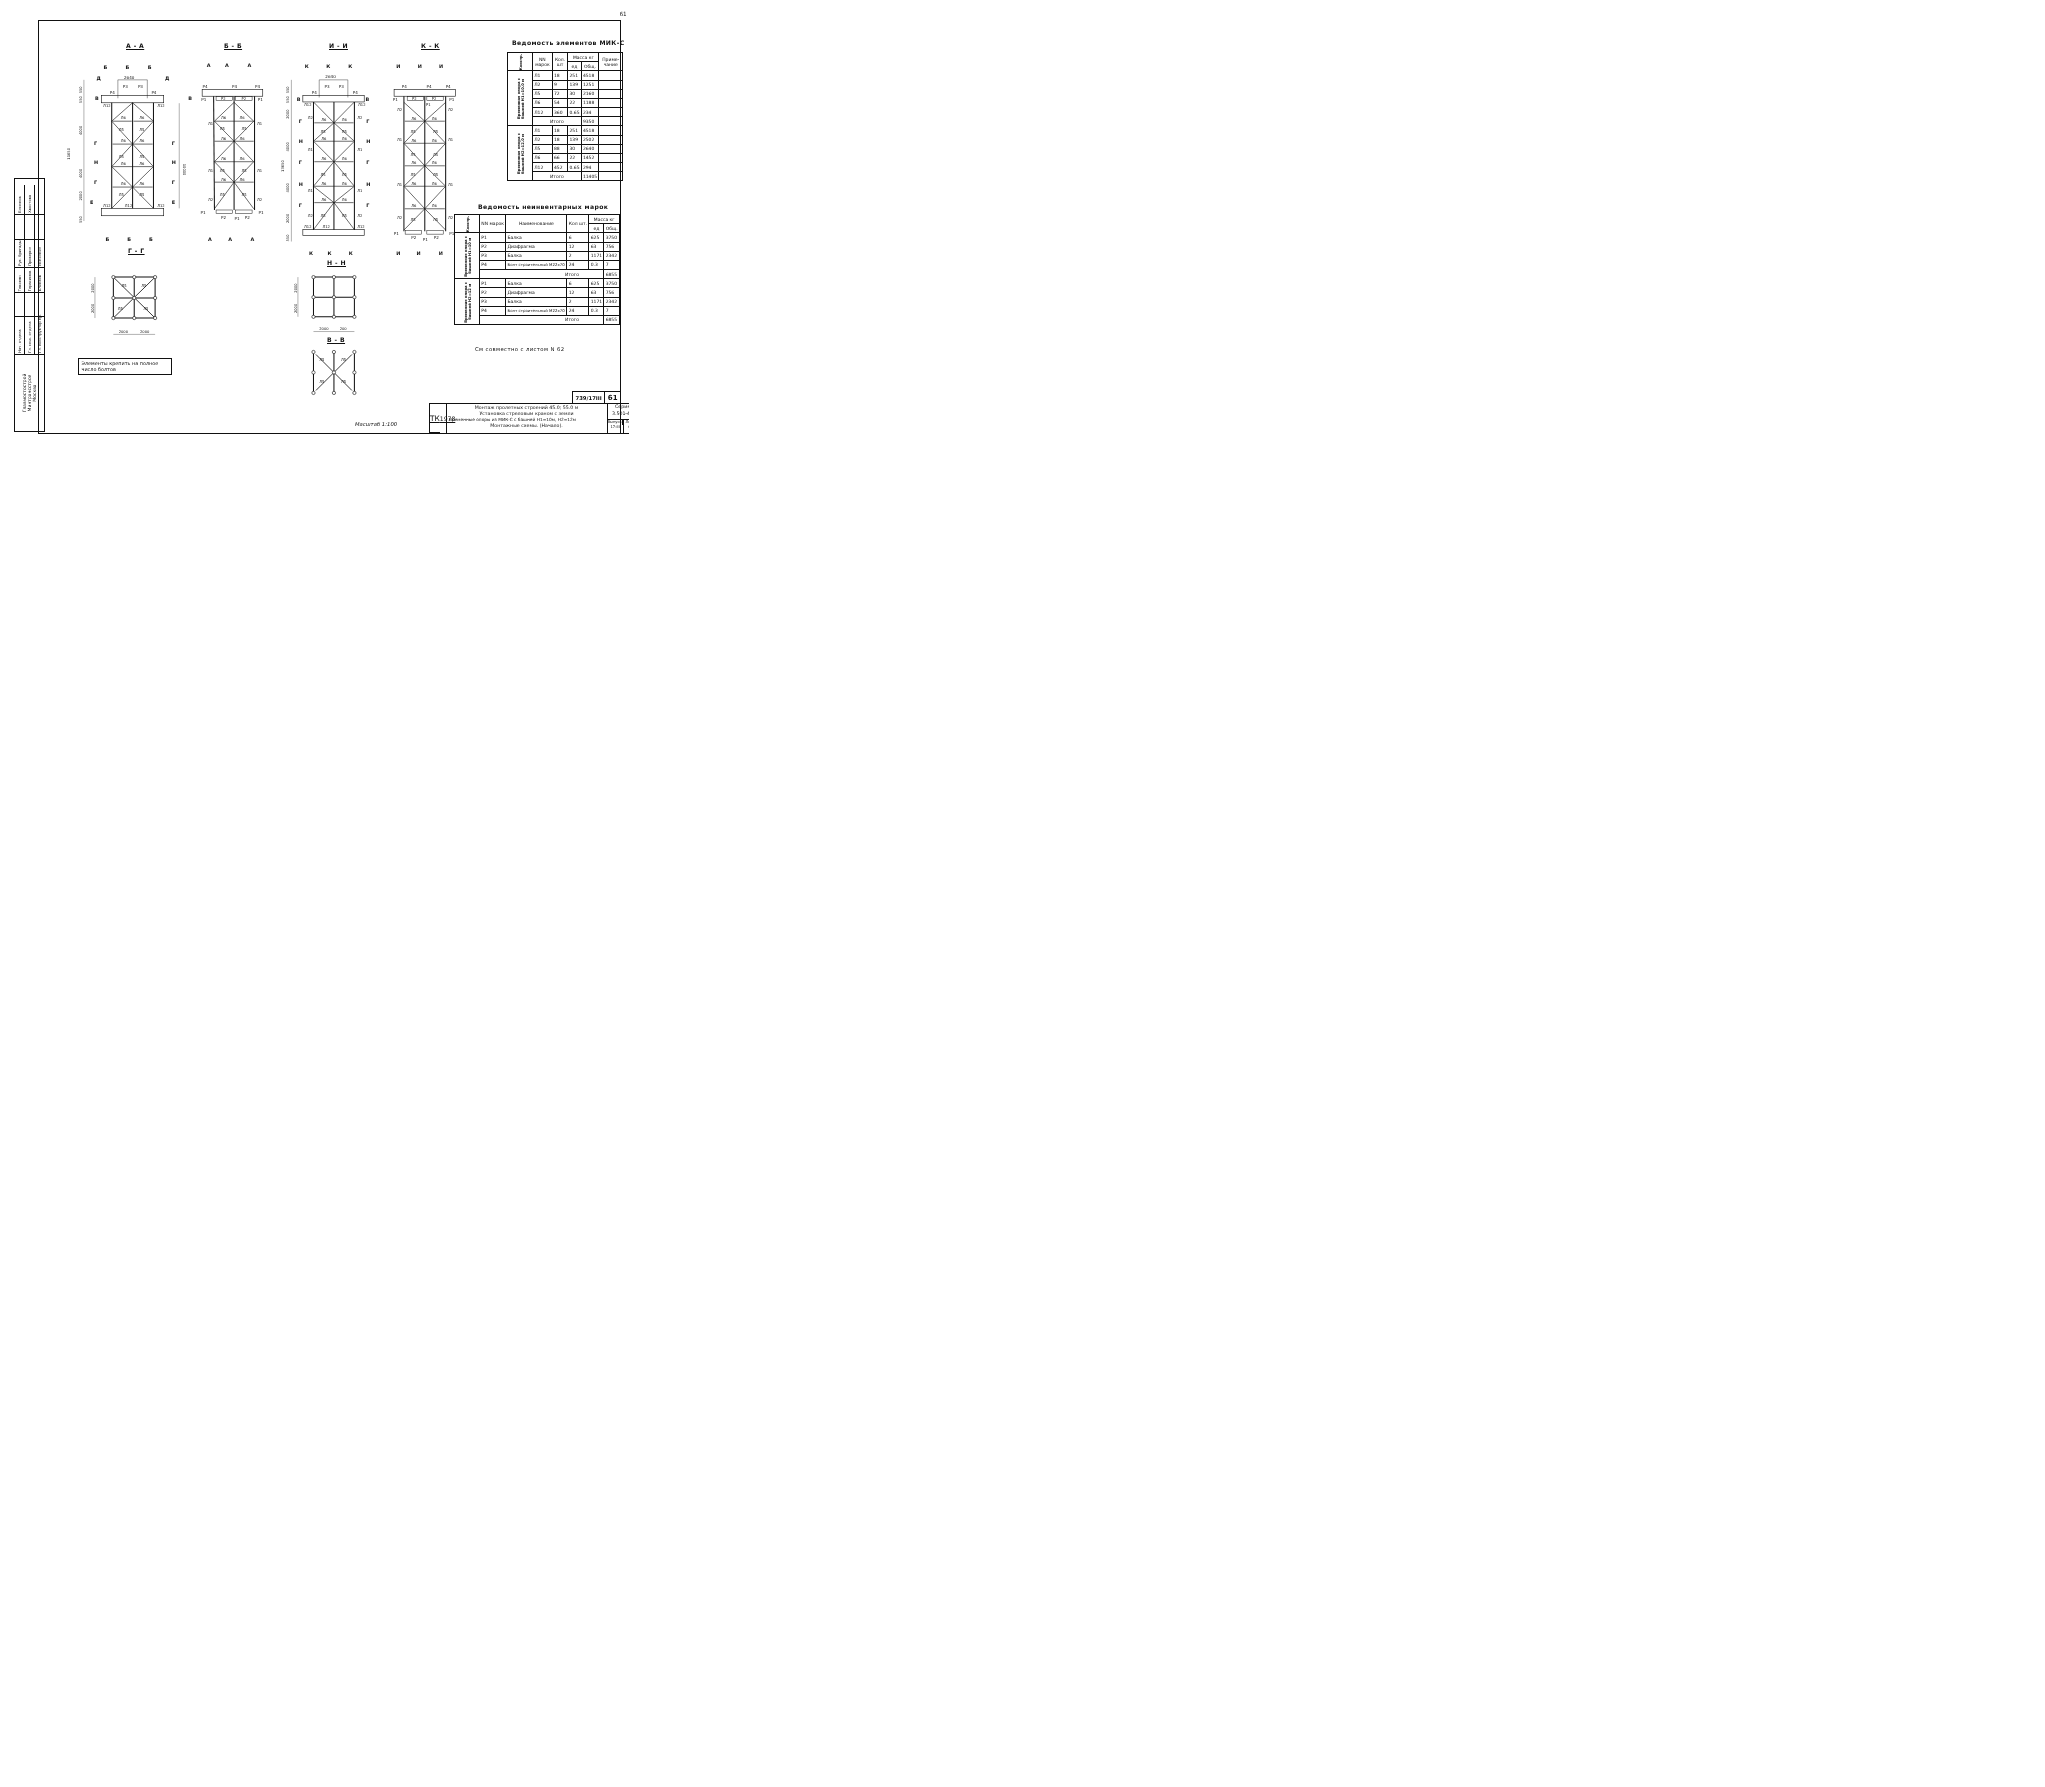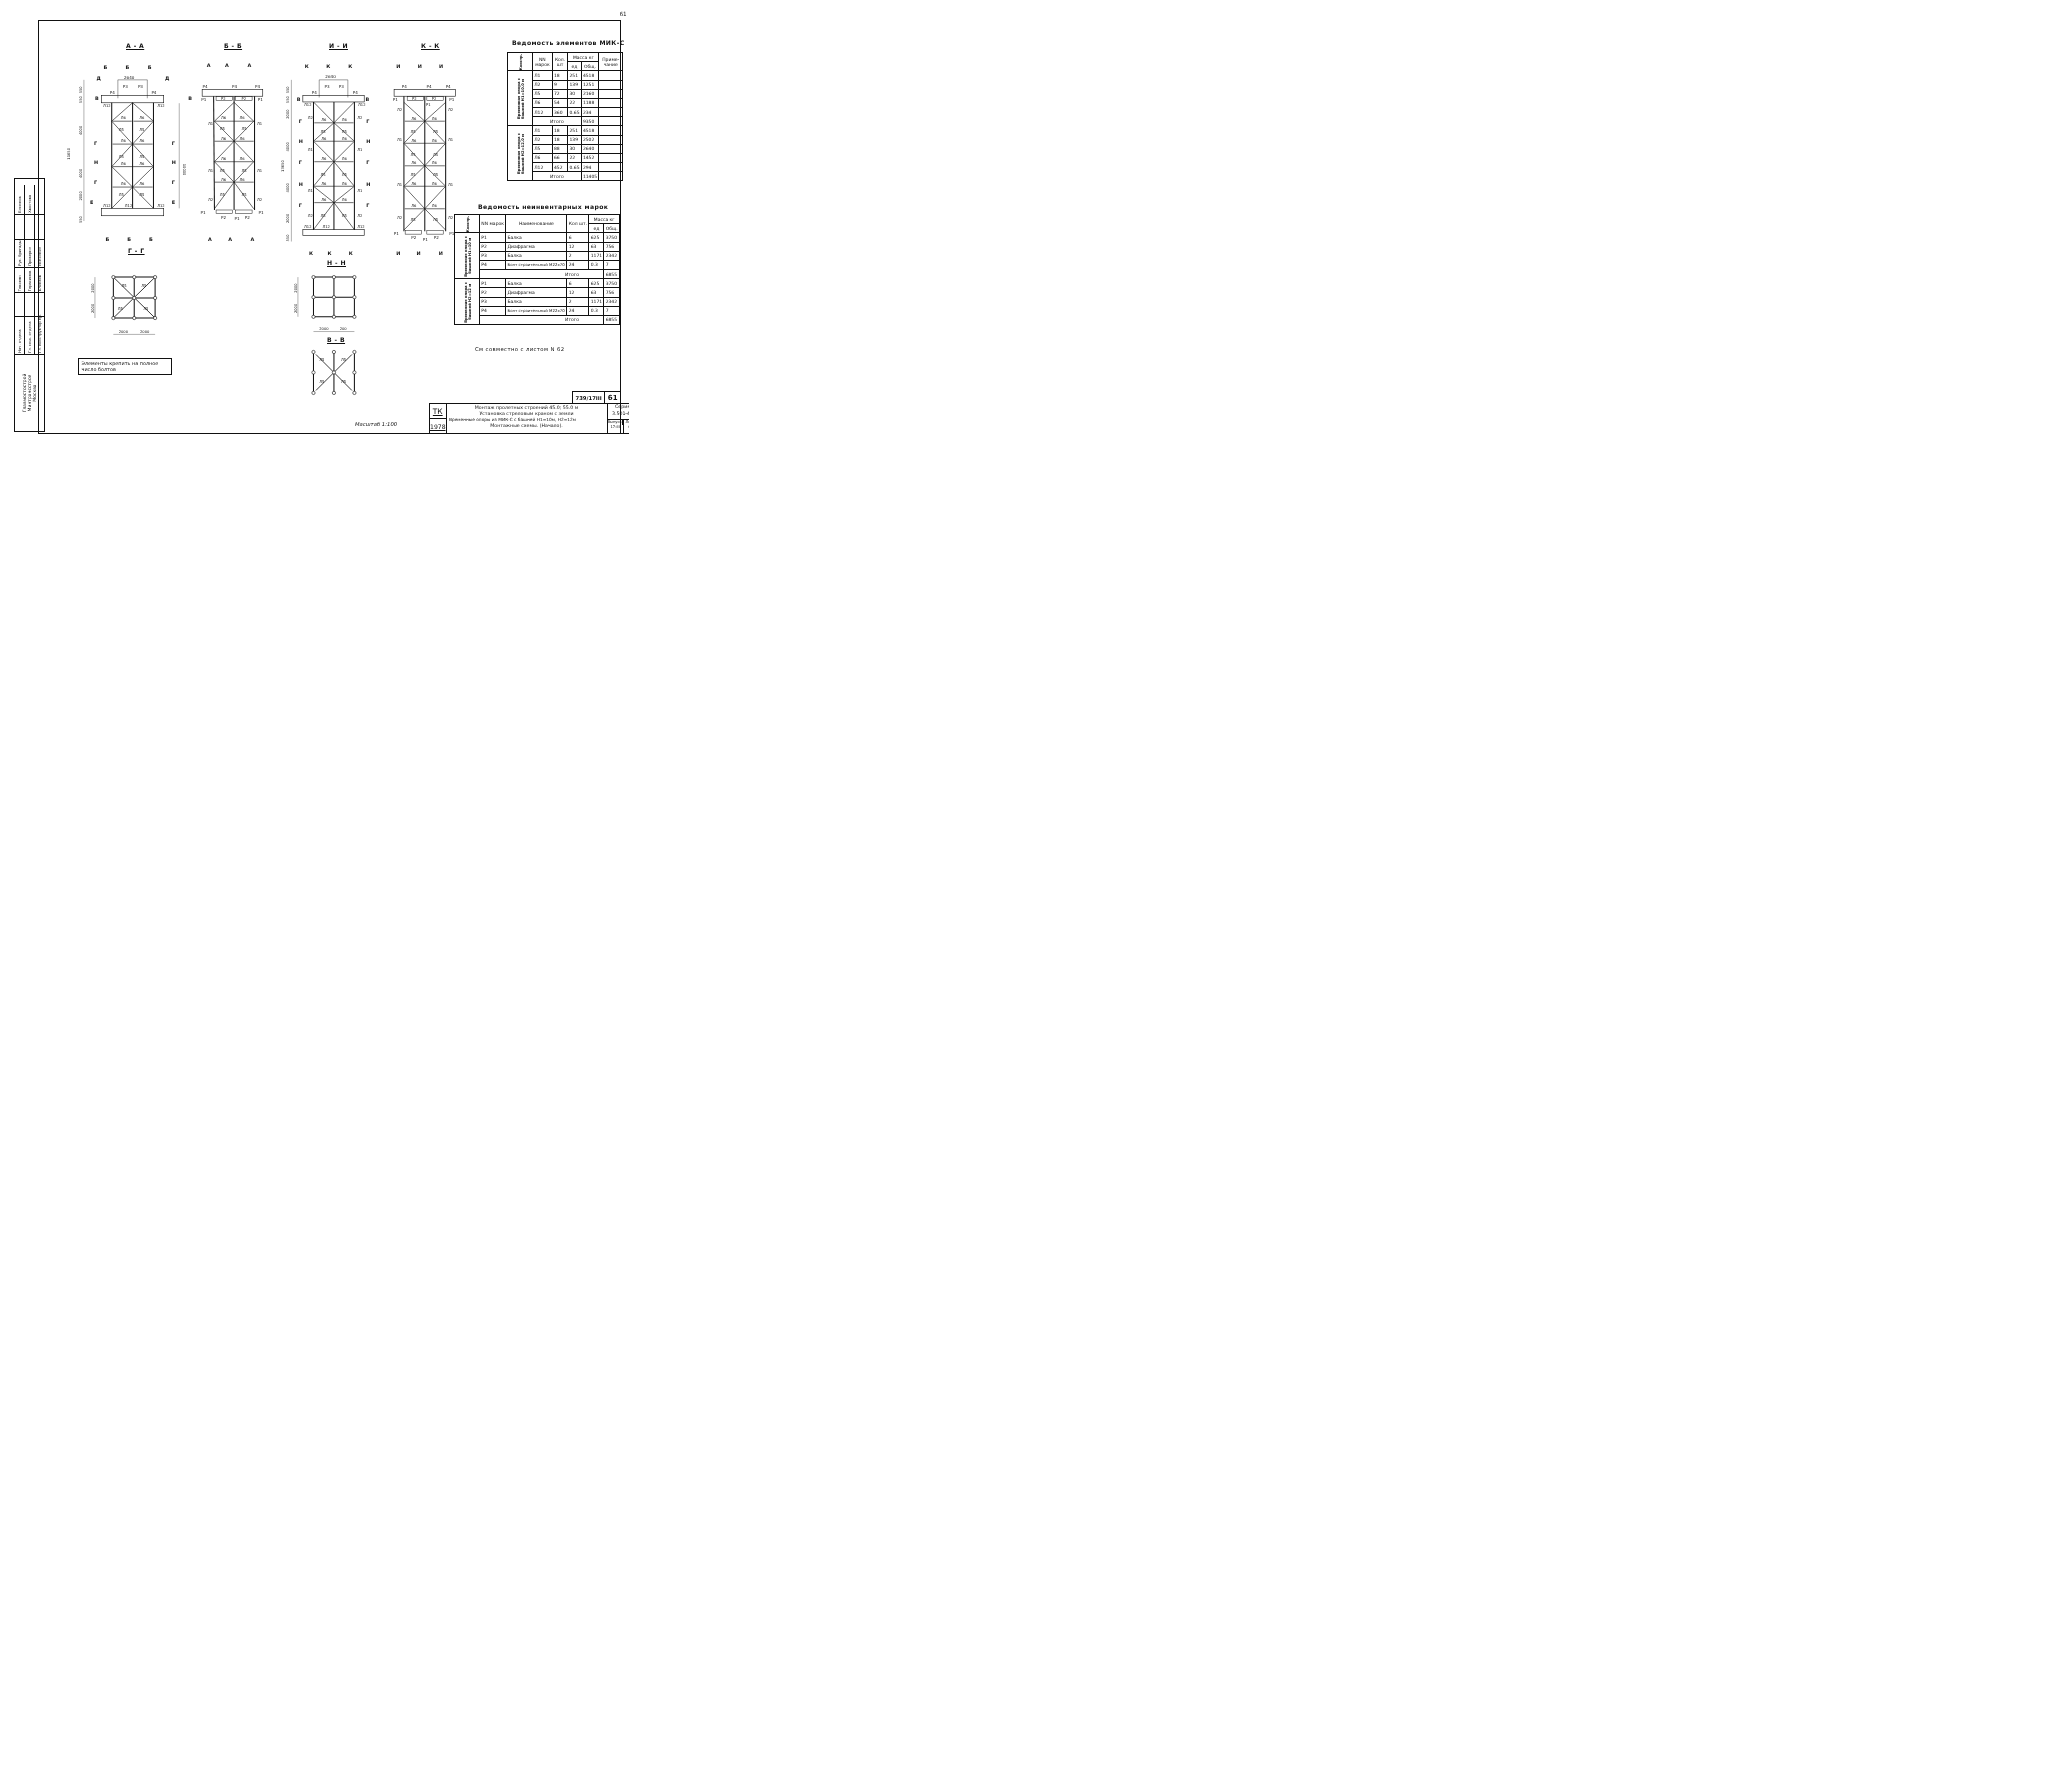--- a/index.html
+++ b/index.html
@@ -11,21 +11,21 @@
   table.grid{position:absolute;border-collapse:collapse;font-size:4.5px;}
   table.grid td, table.grid th{border:0.4px solid #111;padding:0.4px 1.2px;text-align:left;font-weight:normal;height:7.4px;}
   table.grid th{text-align:center;}
   table.grid td.rot{writing-mode:vertical-rl;transform:rotate(180deg);font-size:3.7px;text-align:center;padding:0.8px 0;font-weight:bold;}
   table.grid td.total{text-align:center;}
   .tbl-title{position:absolute;font-size:6.1px;font-weight:bold;letter-spacing:0.4px;}
   .note-box{position:absolute;left:78px;top:358px;width:87px;border:0.6px solid #111;font-size:4.9px;padding:1.2px 2.5px;line-height:6.1px;}
   .see-also{position:absolute;left:475px;top:346px;font-size:5.3px;letter-spacing:0.4px;}
   .scale-pos{position:absolute;left:355px;top:421px;font-size:5.3px;font-style:italic;}
   .title-block{position:absolute;left:429px;top:403px;height:29px;display:flex;border:0.6px solid #111;font-size:4.7px;}
-  .tb-left{width:15.5px;border-right:0.6px solid #111;display:flex;flex-direction:column;text-decoration:underline;}
+  .tb-left{width:15.5px;border-right:0.6px solid #111;display:flex;flex-direction:row;text-decoration:underline;}
   .tb-left div{flex:1;display:flex;align-items:center;justify-content:center;font-size:6.1px;}
   .tb-left div:first-child{border-bottom:0.4px solid #111;font-size:7.4px;}
   .tb-main{width:155px;padding:0.8px 2.5px;line-height:6.1px;border-right:0.6px solid #111;}
   .tb-right{width:30px;display:flex;flex-direction:column;}
   .tb-right .series{flex:1.2;text-align:center;border-bottom:0.4px solid #111;line-height:6.5px;}
   .tb-right .bottom{flex:1;display:flex;font-size:3.7px;}
   .tb-right .bottom div{flex:1;text-align:center;line-height:4.5px;}
   .tb-right .bottom div:first-child{border-right:0.4px solid #111;}
   .doc-no{position:absolute;left:572px;top:391px;height:12.3px;display:flex;border:0.6px solid #111;border-bottom:none;font-size:7px;font-weight:bold;}
   .doc-no div{display:flex;align-items:center;padding:0 2.5px;}

